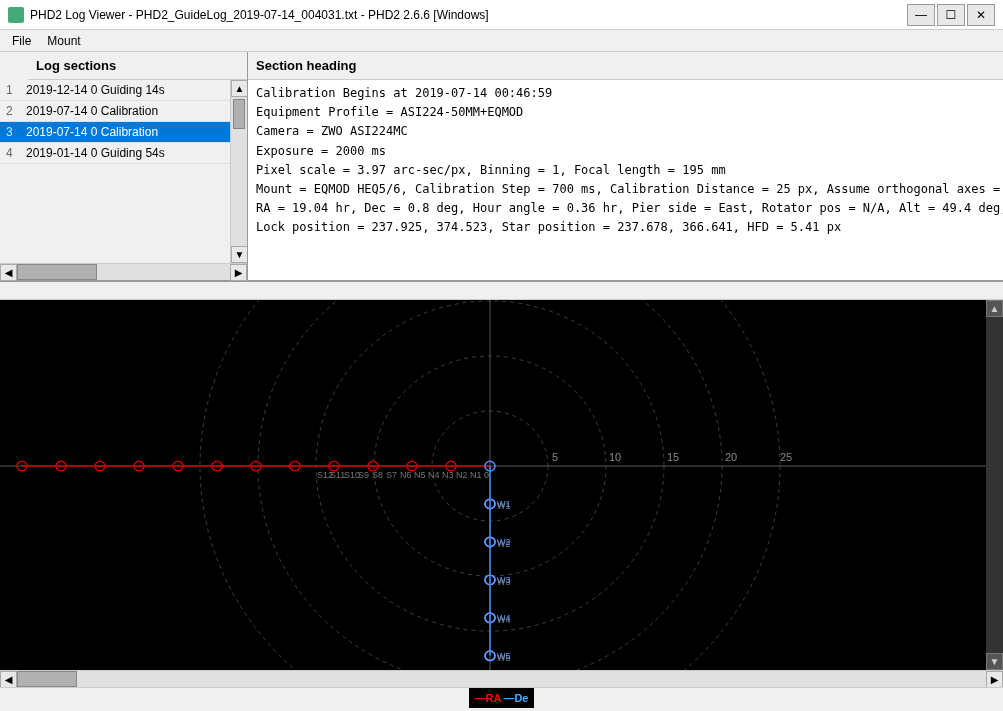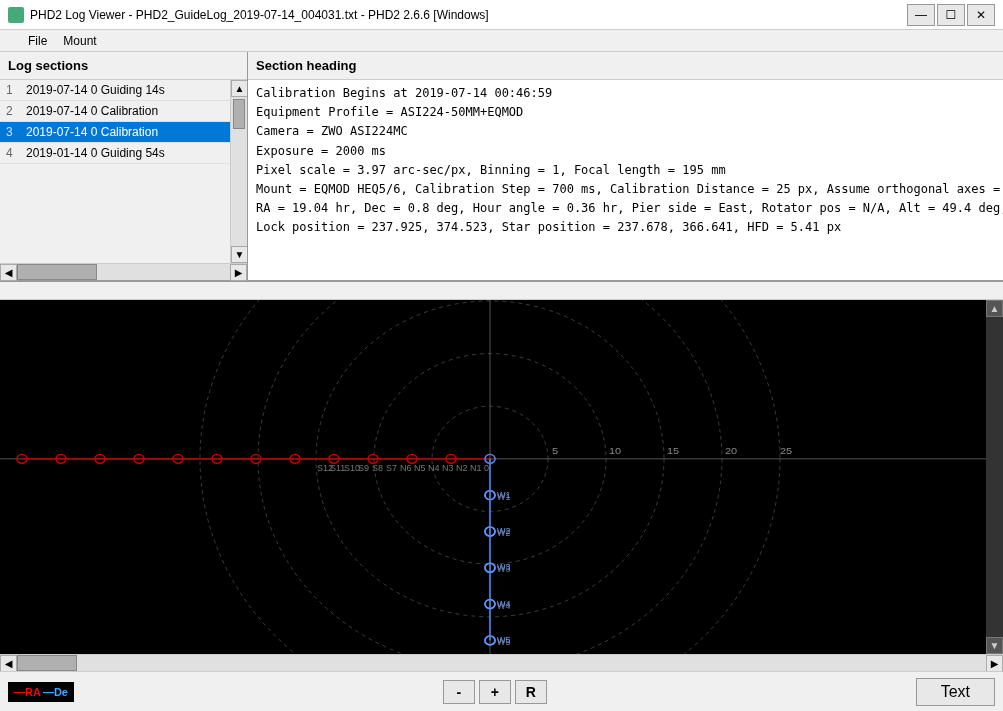--- a/index.html
+++ b/index.html
@@ -18,21 +18,21 @@
     .title-bar-icon { width: 16px; height: 16px; background: #4a7; border-radius: 2px; flex-shrink: 0; }
     .title-bar-text { font-size: 12px; color: #000; flex: 1; }
     .title-bar-controls { display: flex; gap: 2px; }
     .title-bar-btn { width: 28px; height: 22px; border: 1px solid #999; background: #e8e8e8; cursor: pointer; display: flex; align-items: center; justify-content: center; font-size: 12px; }
 
     
     .menu-bar {
       background: #f0f0f0;
       border-bottom: 1px solid #ccc;
       display: flex;
-      padding: 2px 20px;
+      padding: 2px 4px;
       height: 22px;
       align-items: center;
     }
     .menu-item { padding: 2px 8px; cursor: pointer; font-size: 12px; }
 
     
     .main-layout {
       display: flex;
       flex-direction: column;
       height: calc(711px - 52px);
@@ -53,20 +53,21 @@
       flex-direction: column;
       background: #f0f0f0;
       flex-shrink: 0;
     }
     .panel-header {
       font-size: 13px;
       font-weight: bold;
       padding: 6px 8px;
       border-bottom: 1px solid #ccc;
       color: #000;
+      margin-left: 28px;
     }
     .log-list-container {
       flex: 1;
       overflow: hidden;
       position: relative;
       display: flex;
     }
     .log-list {
       flex: 1;
       overflow-y: auto;
@@ -165,27 +166,28 @@
       border-top: 1px solid #ccc;
       display: flex;
       align-items: center;
     }
     .bottom-scroll-arrow { width: 17px; height: 17px; background: #e8e8e8; border: 1px solid #aaa; display: flex; align-items: center; justify-content: center; cursor: pointer; font-size: 10px; flex-shrink: 0; }
     .bottom-scroll-track { flex: 1; background: #e0e0e0; height: 100%; }
     .bottom-scroll-thumb { width: 60px; height: 100%; background: #b0b0b0; border: 1px solid #888; }
 
     
     .bottom-toolbar {
-      height: 40px;
+      height: 24px;
       background: #f0f0f0;
       border-top: 1px solid #ccc;
       display: flex;
       align-items: center;
       padding: 0 8px;
       gap: 4px;
+      flex-direction: column;
     }
     .legend-ra {
       background: #000;
       color: #f00;
       padding: 4px 6px;
       font-size: 11px;
       font-weight: bold;
       display: flex;
       align-items: center;
       gap: 2px;
@@ -228,21 +230,21 @@
 <div class="main-layout">
 
   <div class="top-section">
 
     <div class="log-sections-panel">
       <div class="panel-header">Log sections</div>
       <div class="log-list-container">
         <ul class="log-list" id="log-list">
         <li class="log-list-item">
               <span class="row-num">1</span>
-              <span>2019-07-14 0  Guiding  14s</span>
+              <span>2019-12-14 0  Guiding  14s</span>
             </li>
             <li class="log-list-item">
               <span class="row-num">2</span>
               <span>2019-07-14 0  Calibration</span>
             </li>
             <li class="log-list-item selected">
               <span class="row-num">3</span>
               <span>2019-07-14 0  Calibration</span>
             </li>
             <li class="log-list-item">

